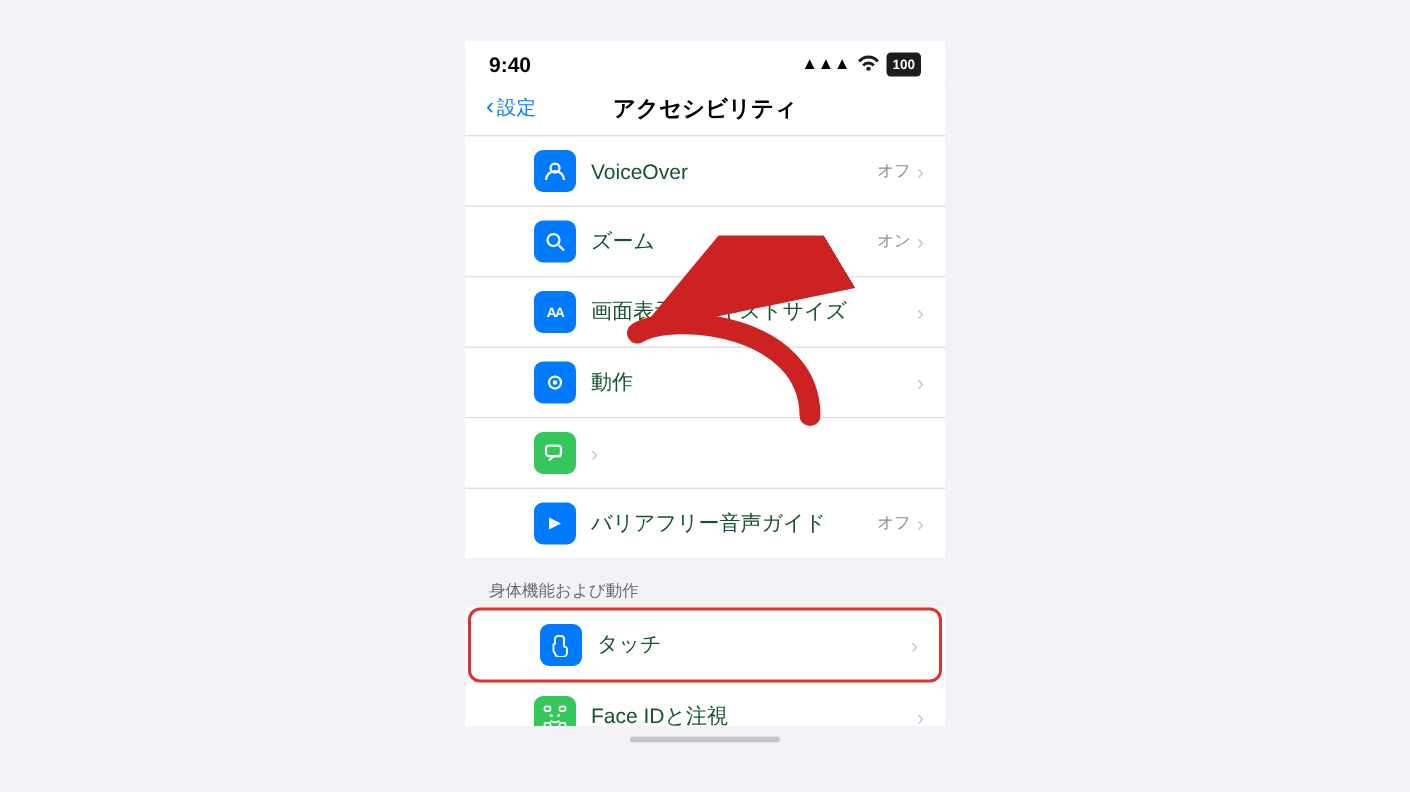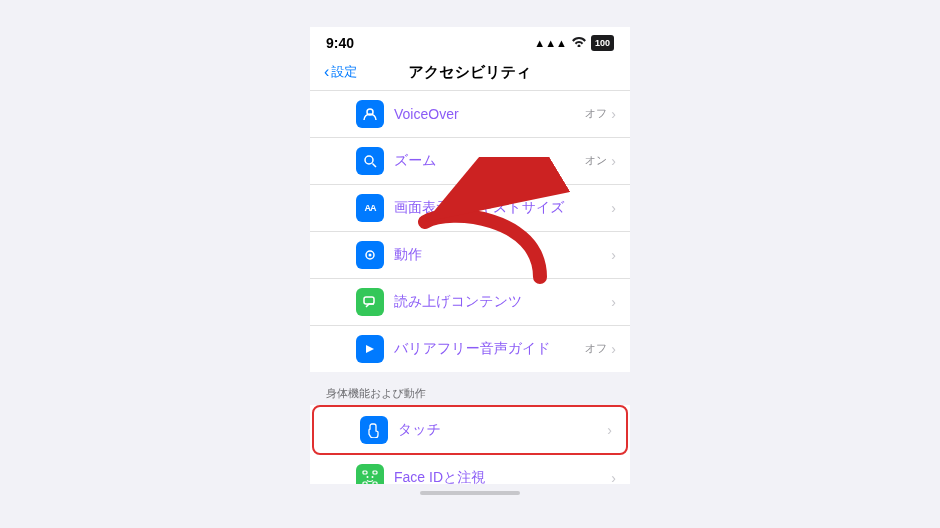--- a/index.html
+++ b/index.html
@@ -127,21 +127,21 @@
       justify-content: center;
       margin-right: 10px;
       flex-shrink: 0;
       font-size: 16px;
       color: #fff;
       margin-left: 32px;
     }
     .item-label {
       flex: 1;
       font-size: 14px;
-      color: #8b5cf6;
+      color: #14532d;
     }
     .item-value {
       font-size: 11px;
       color: #8e8e93;
       margin-right: 4px;
     }
     .chevron {
       color: #c7c7cc;
       font-size: 14px;
       font-weight: 300;
@@ -251,21 +251,20 @@
         <span class="item-label">動作</span>
         <span class="chevron">›</span>
       </div>
       <div class="list-item">
         <div class="item-icon icon-spoken">
           <svg width="16" height="16" viewBox="0 0 16 16">
               <rect x="2" y="3" width="10" height="7" rx="2" fill="none" stroke="#fff" stroke-width="1.5"></rect>
               <path d="M4 13l3-3h5" fill="none" stroke="#fff" stroke-width="1.5"></path>
             </svg>
         </div>
-        <span class="item-label">読み上げコンテンツ</span>
         <span class="chevron">›</span>
       </div>
       <div class="list-item">
         <div class="item-icon icon-audio-guide">
           <svg width="16" height="16" viewBox="0 0 16 16">
               <polygon points="4,4 12,8 4,12" fill="#fff"></polygon>
             </svg>
         </div>
         <span class="item-label">バリアフリー音声ガイド</span>
         <span class="item-value">オフ</span>

